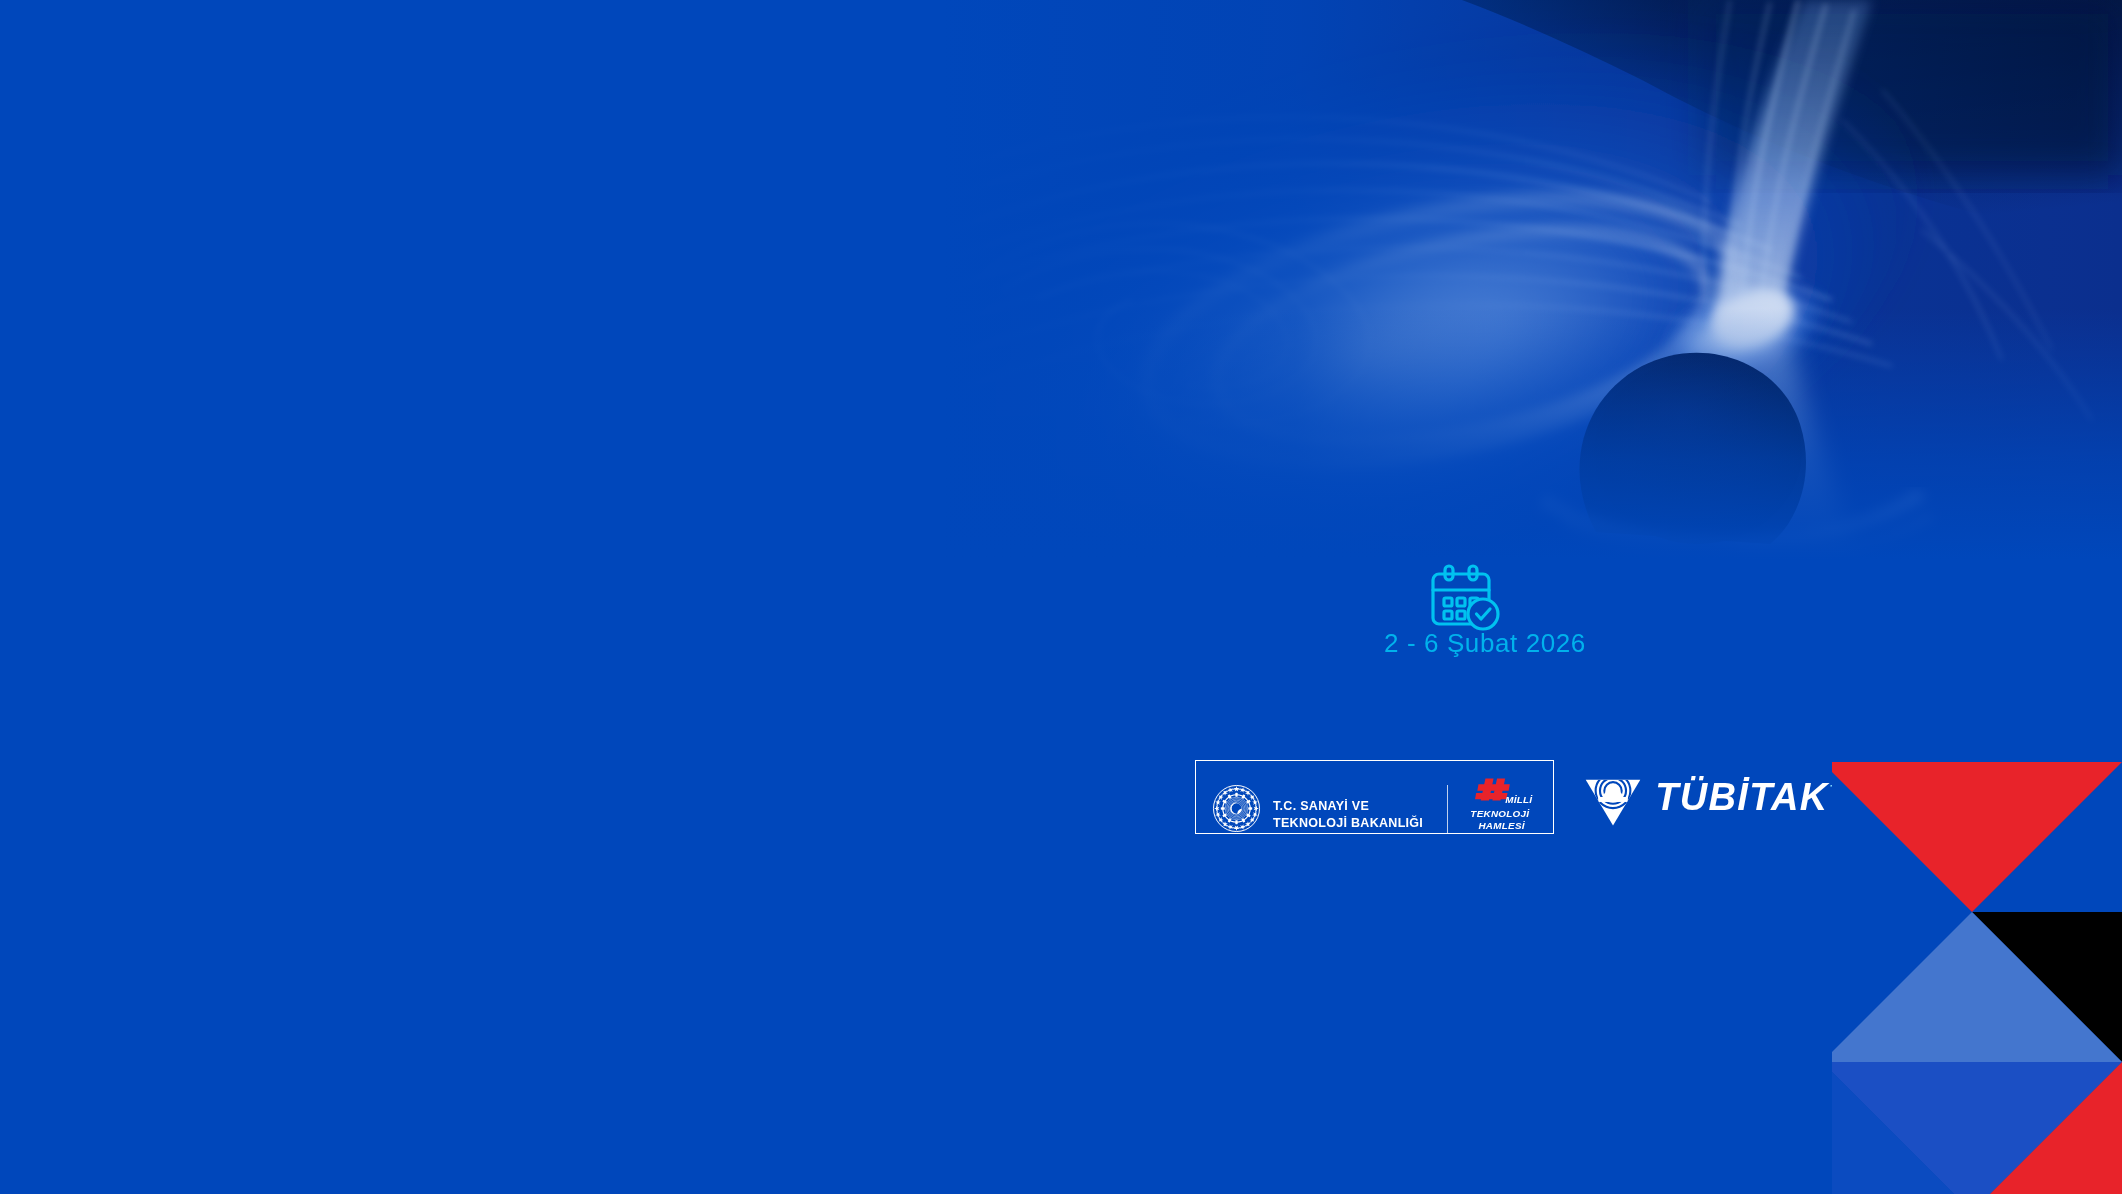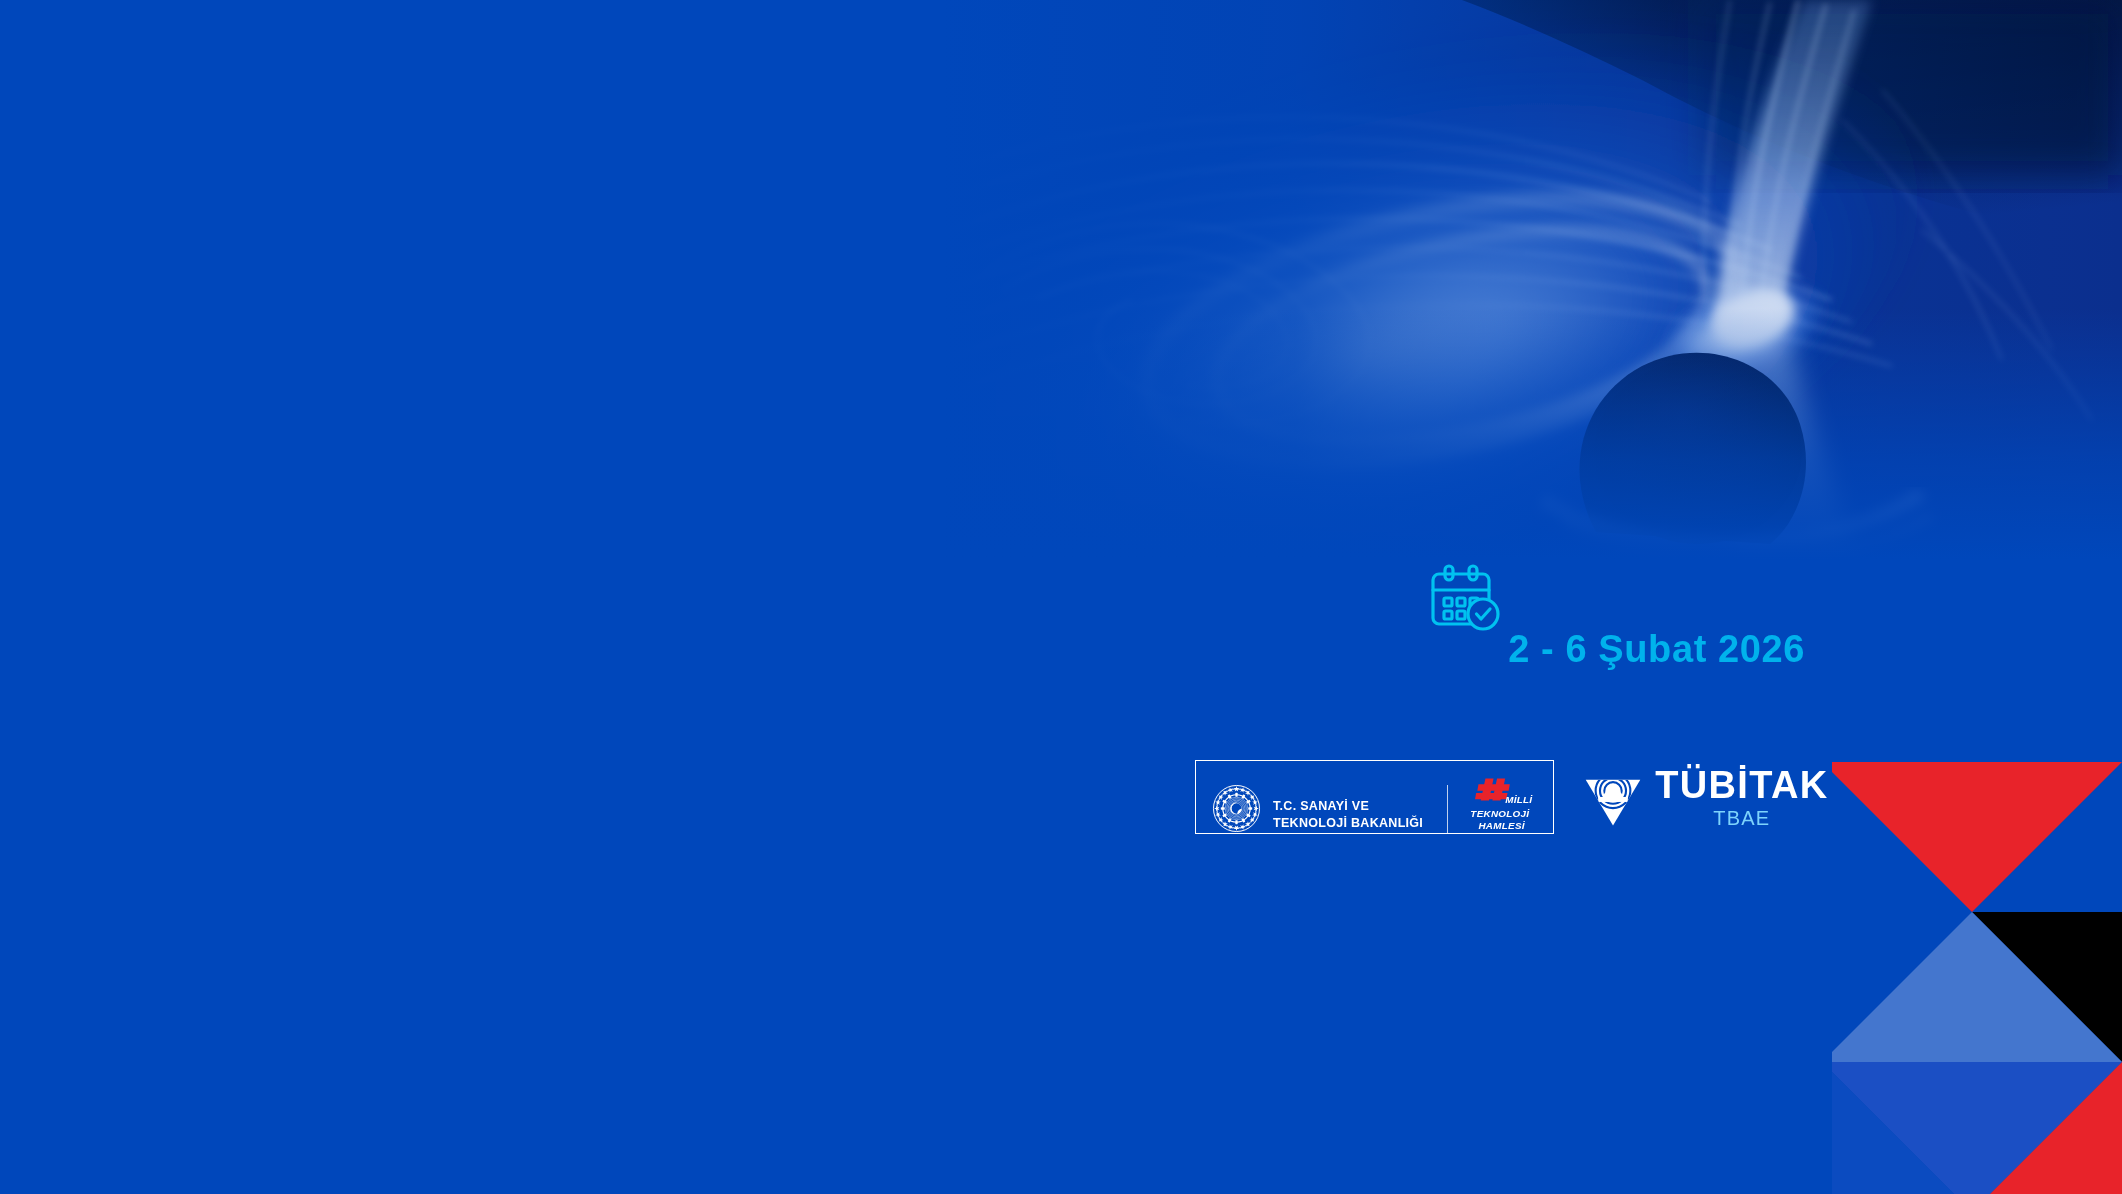--- a/index.html
+++ b/index.html
@@ -68,24 +68,24 @@
     width: 80px;
     height: 72px;
   }
 
   
   .date-line {
     position: absolute;
     left: 1165px;
     top: 628px;
     width: 640px;
-    text-align: right;
+    text-align: center;
     color: #00B2EC;
-    font-size: 38px;
-    font-weight: 700;
+    font-size: 26px;
+    font-weight: 400;
     letter-spacing: 0.6px;
     white-space: nowrap;
   }
 
   
   .venue-line {
     position: absolute;
     left: 1165px;
     top: 690px;
     width: 640px;
@@ -137,23 +137,24 @@
   .tubitak-group {
     display: flex;
     align-items: center;
     gap: 11px;
     position: relative;
   }
   .tubitak-mark { width: 62px; height: 62px; flex: 0 0 auto; }
   .tubitak-word {
     position: relative;
     display: flex;
-    flex-direction: column;
-    align-items: center;
+    flex-direction: row;
+    align-items: flex-start;
     line-height: 1;
+    font-style: italic;
   }
   .tubitak-name {
     color: #ffffff;
     font-size: 38px;
     font-weight: 700;
     letter-spacing: 1.3px;
     line-height: 1;
   }
   .tubitak-sub {
     color: #7dd3fc;

